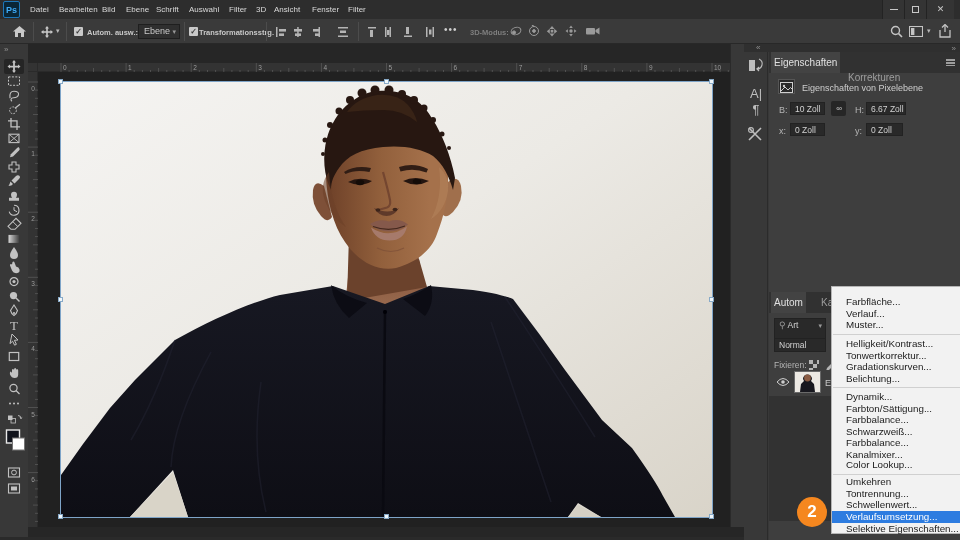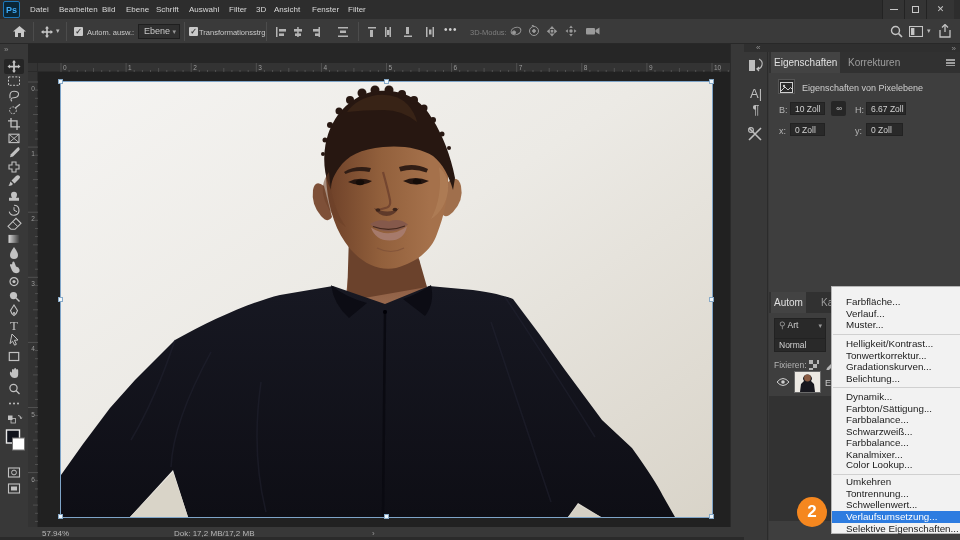--- a/index.html
+++ b/index.html
@@ -13,21 +13,21 @@
     color:#3fa9f5; font-size:9px; font-weight:bold; text-align:center; line-height:17px;
     border:1px solid #1d76b8; border-radius:2px;}
   .menuitem { position:absolute; top:0; height:19px; line-height:19px; color:#d9d9d9; font-size:8px; }
   #winbtns { position:absolute; right:6px; top:0; height:19px; display:flex; }
   .winbtn { width:22px; height:19px; color:#c8c8c8; font-size:9px; text-align:center; line-height:18px;
      border-left:1px solid #232323; background:#343434;}
   
   #optbar { position:absolute; left:0; top:19px; width:960px; height:25px; background:#3a3a3a;
     border-bottom:1px solid #282828; color:#c6c6c6; }
   .vsep { position:absolute; top:3px; height:19px; width:1px; background:#4c4c4c; }
-  .optlabel { position:absolute; font-size:7.5px; color:#c9c9c9; top:9px; white-space:nowrap; }
+  .optlabel { position:absolute; font-size:7.5px; color:#c9c9c9; top:9px; white-space:nowrap;font-weight:bold; }
   .chk { position:absolute; top:8px; width:9px; height:9px; background:#c9c9c9; border-radius:1px;
      color:#3a3a3a; font-size:8px; line-height:9px; text-align:center; font-weight:bold;}
   .dd { position:absolute; top:5px; height:15px; background:#2f2f2f; border:1px solid #1f1f1f;
      font-size:9px; color:#c9c9c9; line-height:13px; padding-left:5px; }
   .icn { position:absolute; color:#b8b8b8; }
   
   #tabbar { position:absolute; left:28px; top:44px; width:716px; height:19px; background:#2e2e2e; }
   #doctab { position:absolute; left:2px; top:0; height:19px; background:#424242; color:#d8d8d8;
      font-size:8.5px; line-height:19px; padding:0 7px; }
   
@@ -563,25 +563,20 @@
 
   <div class="handle" style="left:58px;top:79px"></div>
   <div class="handle" style="left:384px;top:79px"></div>
   <div class="handle" style="left:709px;top:79px"></div>
   <div class="handle" style="left:58px;top:297px"></div>
   <div class="handle" style="left:709px;top:297px"></div>
   <div class="handle" style="left:58px;top:514px"></div>
   <div class="handle" style="left:384px;top:514px"></div>
   <div class="handle" style="left:709px;top:514px"></div>
 
-  <div id="statusbar">
-    <span style="position:absolute;left:42px;top:2px;">57.94%</span>
-    <span style="position:absolute;left:174px;top:2px;">Dok: 17,2 MB/17,2 MB</span>
-    <span style="position:absolute;left:372px;top:2px;color:#9a9a9a">›</span>
-  </div>
   <div style="position:absolute;left:0;top:537px;width:744px;height:3px;background:#2a2a2a;"></div>
 
   <div id="rightside">
     <div style="position:absolute;left:0;top:0;width:216px;height:8px;background:#2f2f2f;"></div>
     <div style="position:absolute;left:12px;top:-1px;color:#8f8f8f;font-size:8px;">«</div>
     <div style="position:absolute;right:4px;top:0px;color:#8f8f8f;font-size:8px;">»</div>
     <div id="iconstrip">
       <svg width="24" height="120" viewBox="0 0 24 120" style="position:absolute;left:0;top:4px">
         <g fill="none" stroke="#bdbdbd" stroke-width="1.1">
           <rect x="5" y="4" width="6" height="11" fill="#bdbdbd" stroke="none"></rect>
@@ -589,21 +584,21 @@
           <text x="12" y="42" font-size="13" fill="#bdbdbd" stroke="none" text-anchor="middle" font-family="Liberation Sans">A|</text>
           <text x="12" y="58" font-size="13" fill="#bdbdbd" stroke="none" text-anchor="middle" font-family="Liberation Sans">¶</text>
           <path d="M5 72 l12 12 M17 72 l-12 12" stroke-width="1.6"></path>
           <circle cx="7" cy="74" r="2.4"></circle>
         </g>
       </svg>
     </div>
     <div id="propspanel">
       <div style="position:absolute;left:0;top:0;width:191px;height:21px;background:#313131"></div>
       <div class="ptab act" style="left:2px;top:0">Eigenschaften</div>
-      <div class="ptab" style="left:76px;top:0;background:none;">Korrekturen</div>
+      <div class="ptab" style="left:76px;top:15px;background:none;">Korrekturen</div>
       <div style="position:absolute;right:5px;top:7px;width:9px;height:7px;border-top:5px double #9e9e9e;border-bottom:1.5px solid #9e9e9e"></div>
       <div style="position:absolute;left:9px;top:27px;width:17px;height:15px;background:#2a2a2a;border:1px solid #555">
         <svg width="15" height="13" viewBox="0 0 15 13">
             <rect x="1.5" y="1.5" width="12" height="10" fill="none" stroke="#cfcfcf"></rect>
             <circle cx="5" cy="5" r="1.2" fill="#cfcfcf"></circle>
             <path d="M2 10 l4-4 3 3 2.5-2.5 2 2" stroke="#cfcfcf" fill="none"></path>
           </svg>
       </div>
       <div style="position:absolute;left:33px;top:31px;font-size:9px;color:#cdcdcd">Eigenschaften von Pixelebene</div>
       <div style="position:absolute;left:10px;top:53px;font-size:9px;color:#b5b5b5">B:</div>

